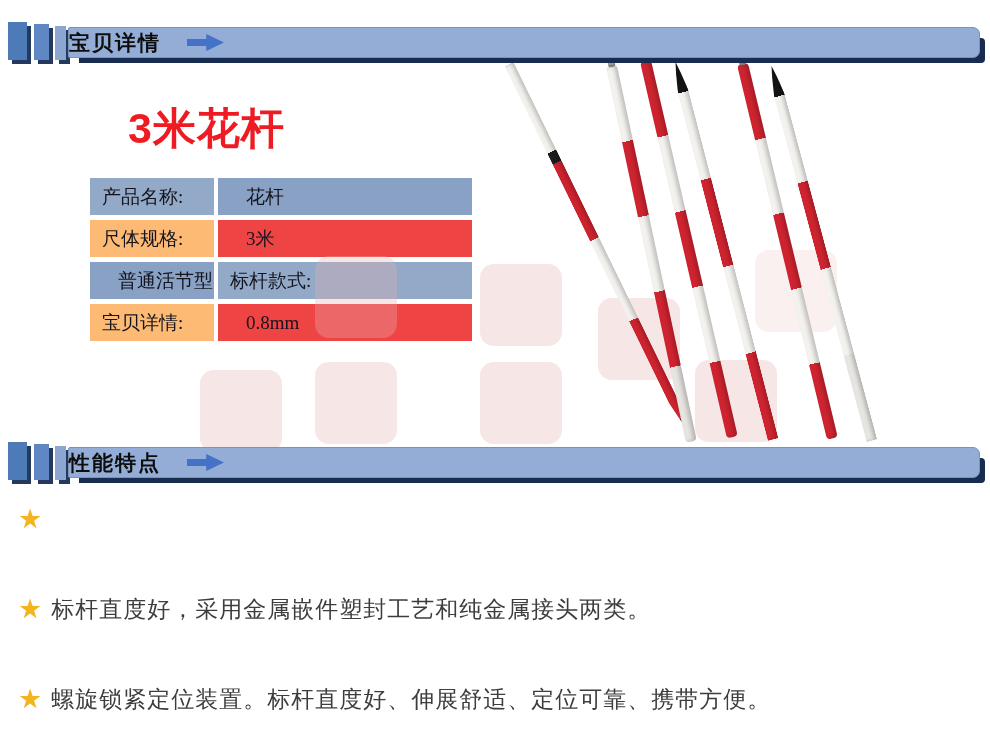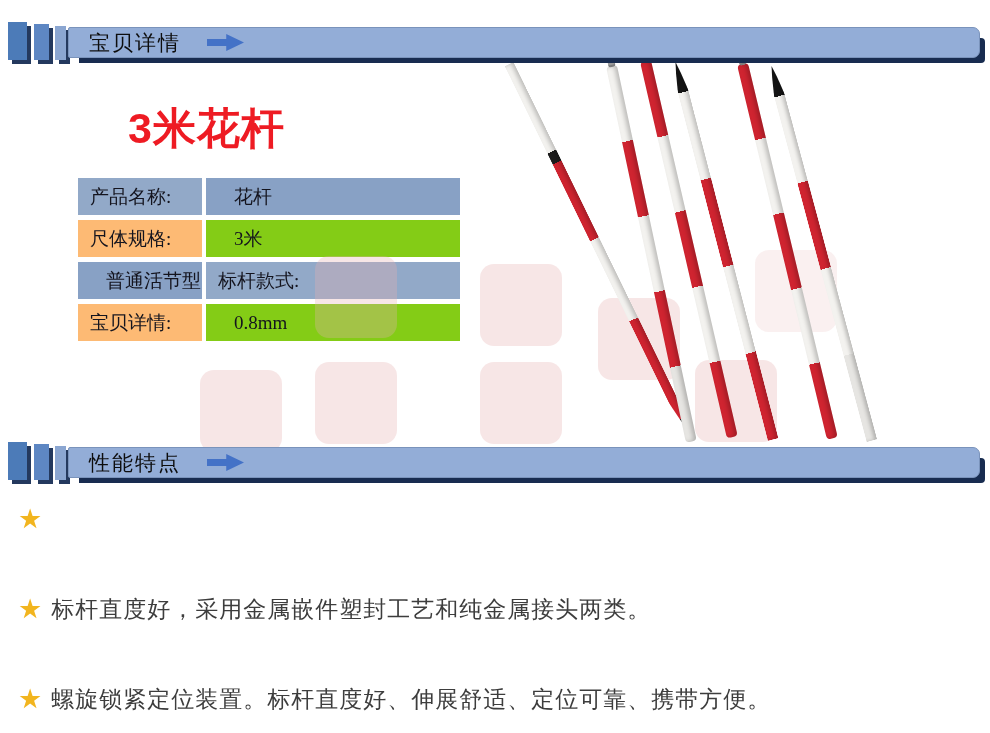--- a/index.html
+++ b/index.html
@@ -13,48 +13,48 @@
   .bar1{left:8px;top:0;width:19px;height:38px;background:#4c7bb8;}
   .bar2{left:34px;top:2px;width:15px;height:36px;background:#5e87c3;}
   .bar3{left:55px;top:4px;width:11px;height:34px;background:#8ba6d1;}
   .band-bar{
     position:absolute;left:68px;top:5px;width:912px;height:31px;
     background:#93add7;border:1px solid #7a93bb;border-radius:2px 7px 7px 2px;
     box-shadow:8px 8px 0 -3px #182c50;
     display:flex;align-items:center;box-sizing:border-box;
   }
   .band-label{
-    margin-left:20px;font-size:21px;font-weight:normal;color:#0d0d0d;
+    margin-left:0;font-size:21px;font-weight:bold;color:#0d0d0d;
     letter-spacing:2px;line-height:1;
   }
   .arrow-icon{
     margin-left:26px;width:37px;height:17px;background:#4472c7;
     clip-path:polygon(0 30%,52% 30%,52% 0%,100% 50%,52% 100%,52% 70%,0 70%);
   }
   
   .product-title{
     position:absolute;left:128px;top:100px;z-index:1;
     font-size:43px;font-weight:bold;color:#ee1b23;letter-spacing:1px;
   }
   
   .spec-table{
-    position:absolute;left:78px;top:178px;width:382px;z-index:1;
+    position:absolute;left:90px;top:178px;width:382px;z-index:1;
     display:flex;flex-direction:column;gap:5px;
   }
   .spec-row{display:grid;grid-template-columns:124px 254px;gap:4px;height:37px;}
   .spec-row .cell{
     display:flex;align-items:center;
     font-family:"Liberation Serif",serif;font-size:19px;color:#14141e;
   }
   .spec-row .label{padding-left:12px;}
   .spec-row .value{padding-left:28px;}
   .spec-row.odd .label{background:#92a9c8;}
   .spec-row.odd .value{background:#88a1c5;}
   .spec-row.even .label{background:#fdba74;}
-  .spec-row.even .value{background:#84cc16;}
+  .spec-row.even .value{background:#ef4444;}
   
   .watermark-square{
     position:absolute;width:82px;height:82px;border-radius:14px;
     background:rgba(231,176,176,0.32);z-index:2;pointer-events:none;
   }
   
   .product-photo{position:absolute;left:0;top:0;width:990px;height:733px;z-index:3;pointer-events:none;}
   .survey-pole{
     position:absolute;transform-origin:50% 0;
     box-shadow:inset -3px 0 4px rgba(0,0,0,0.22);

